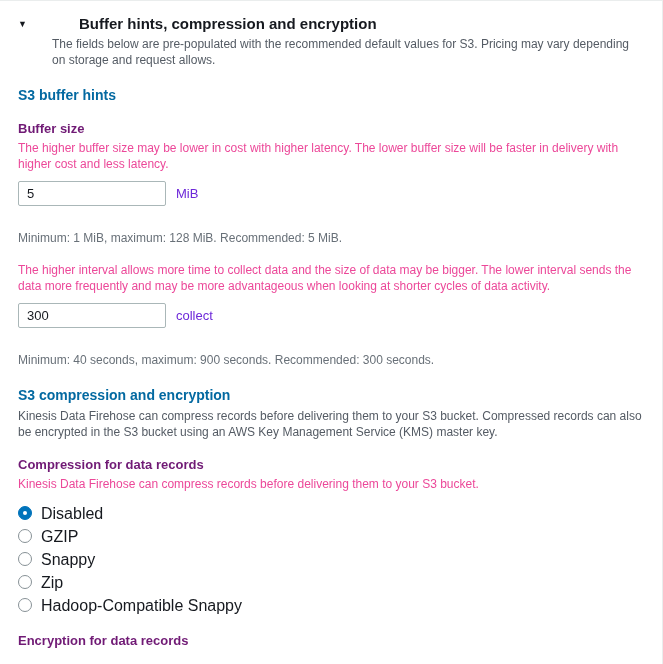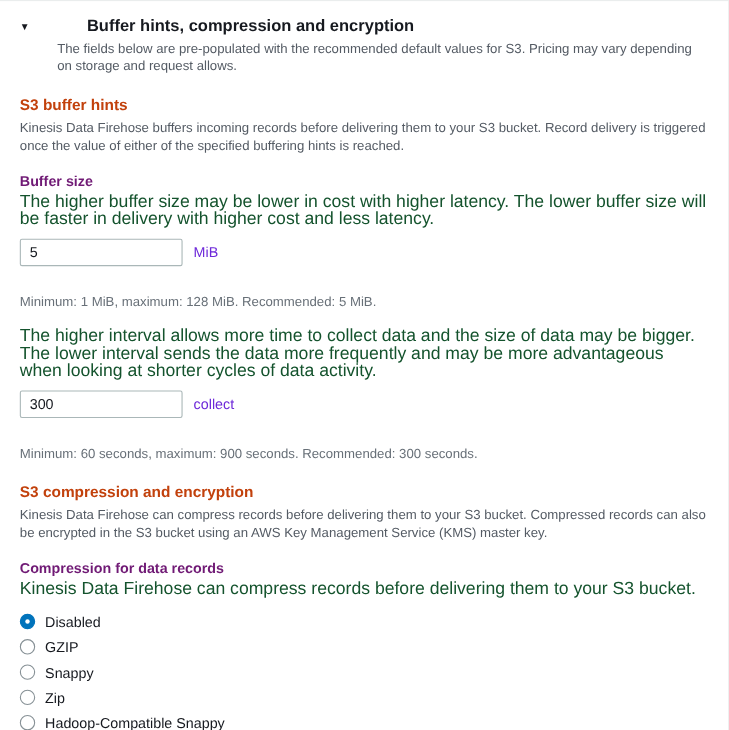--- a/index.html
+++ b/index.html
@@ -70,21 +70,21 @@
     line-height: 16px;
     max-width: 612px;
   }
 
   .sect {
     margin-top: 18px;
   }
   .sect-title {
     font-size: 14px;
     font-weight: bold;
-    color: #c2410c;
+    color: #0369a1;
     line-height: 18px;
   }
   .sect-desc {
     margin-top: 4px;
     font-size: 12px;
     color: #545b64;
     line-height: 16px;
     max-width: 625px;
   }
 
@@ -92,22 +92,22 @@
     margin-top: 16px;
   }
   .field-label {
     font-size: 13px;
     font-weight: bold;
     color: #701a75;
     line-height: 17px;
   }
   .field-desc {
     margin-top: 3px;
-    font-size: 16px;
-    color: #14532d;
+    font-size: 12px;
+    color: #ec4899;
     line-height: 16px;
     max-width: 628px;
   }
   .input-row {
     margin-top: 9px;
     display: flex;
     align-items: center;
   }
   .text-input {
     width: 148px;
@@ -163,59 +163,58 @@
     position: absolute;
     left: 4px;
     top: 4px;
     width: 4px;
     height: 4px;
     border-radius: 50%;
     background: #ffffff;
   }
   .radio-label {
     margin-left: 9px;
-    font-size: 13px;
+    font-size: 16px;
     color: #16191f;
     line-height: 17px;
   }
 </style>
 </head>
 <body>
 
 <div class="panel">
   <div class="top-rule"></div>
   <div class="right-rule"></div>
 
   <div class="expander-row">
     <span class="caret">▼</span>
     <span class="expander-title">Buffer hints, compression and encryption</span>
   </div>
   <div class="expander-desc">The fields below are pre-populated with the recommended default values for S3. Pricing may vary depending on storage and request allows.</div>
 
   <div class="sect">
     <div class="sect-title">S3 buffer hints</div>
-    <div class="sect-desc">Kinesis Data Firehose buffers incoming records before delivering them to your S3 bucket. Record delivery is triggered once the value of either of the specified buffering hints is reached.</div>
 
     <div class="field">
       <div class="field-label">Buffer size</div>
       <div class="field-desc">The higher buffer size may be lower in cost with higher latency. The lower buffer size will be faster in delivery with higher cost and less latency.</div>
       <div class="input-row">
         <input class="text-input" type="text" value="5" style="">
         <span class="unit">MiB</span>
       </div>
       <div class="hint">Minimum: 1 MiB, maximum: 128 MiB. Recommended: 5 MiB.</div>
     </div>
 
     <div class="field">
       <div class="field-desc">The higher interval allows more time to collect data and the size of data may be bigger. The lower interval sends the data more frequently and may be more advantageous when looking at shorter cycles of data activity.</div>
       <div class="input-row">
         <input class="text-input" type="text" value="300" style="">
         <span class="unit">collect</span>
       </div>
-      <div class="hint">Minimum: 60 seconds, maximum: 900 seconds. Recommended: 300 seconds.</div>
+      <div class="hint">Minimum: 40 seconds, maximum: 900 seconds. Recommended: 300 seconds.</div>
     </div>
   </div>
 
   <div class="sect">
     <div class="sect-title">S3 compression and encryption</div>
     <div class="sect-desc">Kinesis Data Firehose can compress records before delivering them to your S3 bucket. Compressed records can also be encrypted in the S3 bucket using an AWS Key Management Service (KMS) master key.</div>
 
     <div class="field">
       <div class="field-label">Compression for data records</div>
       <div class="field-desc">Kinesis Data Firehose can compress records before delivering them to your S3 bucket.</div>

